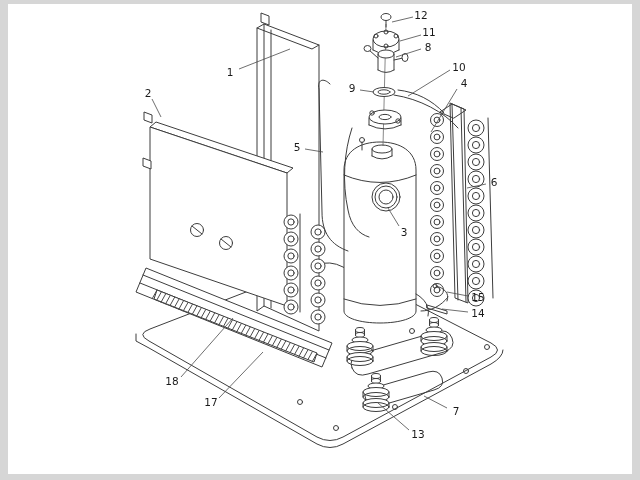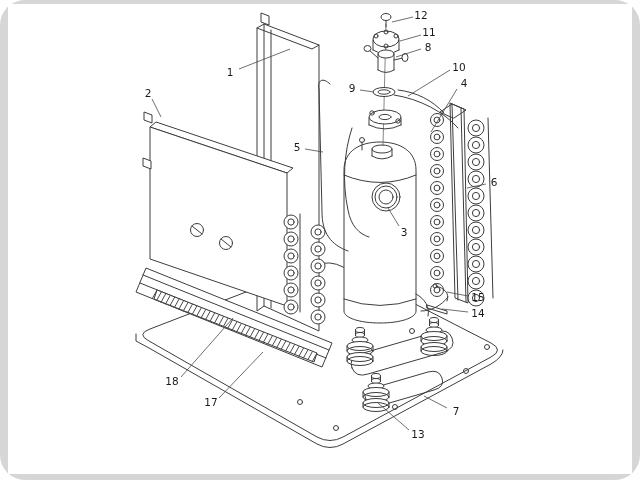--- a/index.html
+++ b/index.html
@@ -1,17 +1,17 @@
 <!DOCTYPE html>
 <html style="--bg: #ffffff; --frame: #d6d6d6; --line: #3d3d3d; --label: #1a1a1a;"><head>
 <meta charset="utf-8">
 <style>
   html,body{margin:0;padding:0;background:#fff;}
   .stage{position:relative;width:640px;height:480px;background:var(--bg,#fff);overflow:hidden;
-         font-family:"DejaVu Sans",sans-serif;border-radius:25px;}
+         font-family:"DejaVu Sans",sans-serif;}
   .frame{position:absolute;background:var(--frame,#d6d6d6);}
   .frame.top{left:0;top:0;width:640px;height:4px;}
   .frame.bottom{left:0;top:474px;width:640px;height:6px;}
   .frame.left{left:0;top:0;width:8px;height:480px;}
   .frame.right{left:632px;top:0;width:8px;height:480px;}
   svg{position:absolute;left:0;top:0;}
   .l{fill:none;stroke:var(--line,#3d3d3d);stroke-width:1;stroke-linecap:round;stroke-linejoin:round;}
   .f{fill:#ffffff;stroke:var(--line,#3d3d3d);stroke-width:1;stroke-linejoin:round;}
   .thin{fill:none;stroke:#555;stroke-width:0.7;}
   .leader{stroke:#4a4a4a;stroke-width:0.8;}

